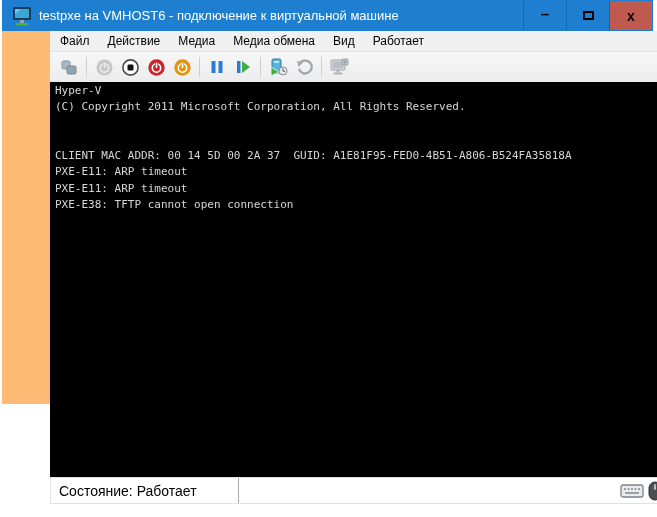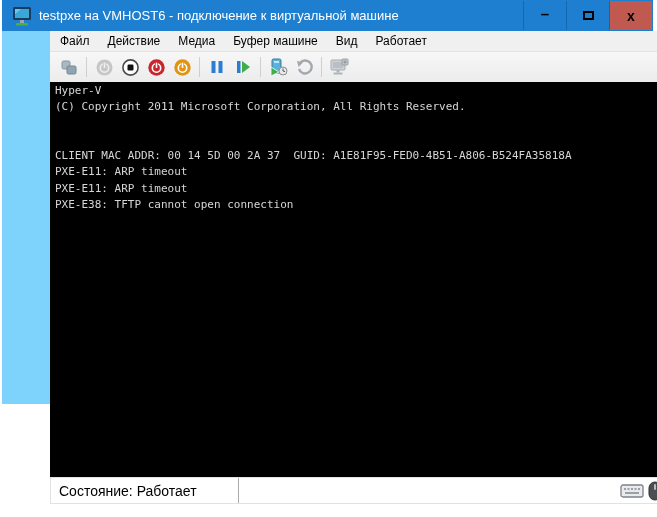--- a/index.html
+++ b/index.html
@@ -1,19 +1,19 @@
 <!DOCTYPE html>
 <html><head>
 <meta charset="utf-8">
 <style>
   * { margin:0; padding:0; box-sizing:border-box; }
   html,body { width:657px; height:517px; background:#ffffff; overflow:hidden;
               font-family:"Liberation Sans", sans-serif; }
   .window { position:absolute; left:2px; top:0; width:651px; height:404px;
-            background:#7dd3fc; }
+            background:#fdba74; }
 
   
   .titlebar { position:absolute; left:0; top:0; width:100%; height:31px;
               background:#1e7ecf; display:flex; align-items:center; }
   .vm-icon { margin-left:10px; width:20px; height:20px; flex:0 0 auto; }
   .title-text { color:#ffffff; font-size:13px; margin-left:7px; white-space:nowrap;
                 overflow:hidden; }
   .win-controls { position:absolute; right:1px; top:1px; height:29px; display:flex; }
   .win-btn { width:43px; height:29px; display:flex; align-items:center; justify-content:center;
              background:#1e7ecf; border-left:1px solid #1668ab; cursor:default; }
@@ -74,21 +74,21 @@
       </div>
     </div>
   </div>
 
   <div class="content">
 
     <div class="menubar">
       <span class="menu-item">Файл</span>
       <span class="menu-item">Действие</span>
       <span class="menu-item">Медиа</span>
-      <span class="menu-item">Буфер машине</span>
+      <span class="menu-item">Медиа обмена</span>
       <span class="menu-item">Вид</span>
       <span class="menu-item">Работает</span>
     </div>
 
     <div class="toolbar">
       <div class="tool-btn">
         <svg width="19" height="19" viewBox="0 0 19 19">
           <rect x="2" y="3" width="8" height="8" rx="1.5" fill="#aab8c2" stroke="#8496a2" stroke-width="1"></rect>
           <rect x="7" y="8" width="9" height="8" rx="1.5" fill="#90a4b1" stroke="#74868f" stroke-width="1"></rect>
         </svg>

